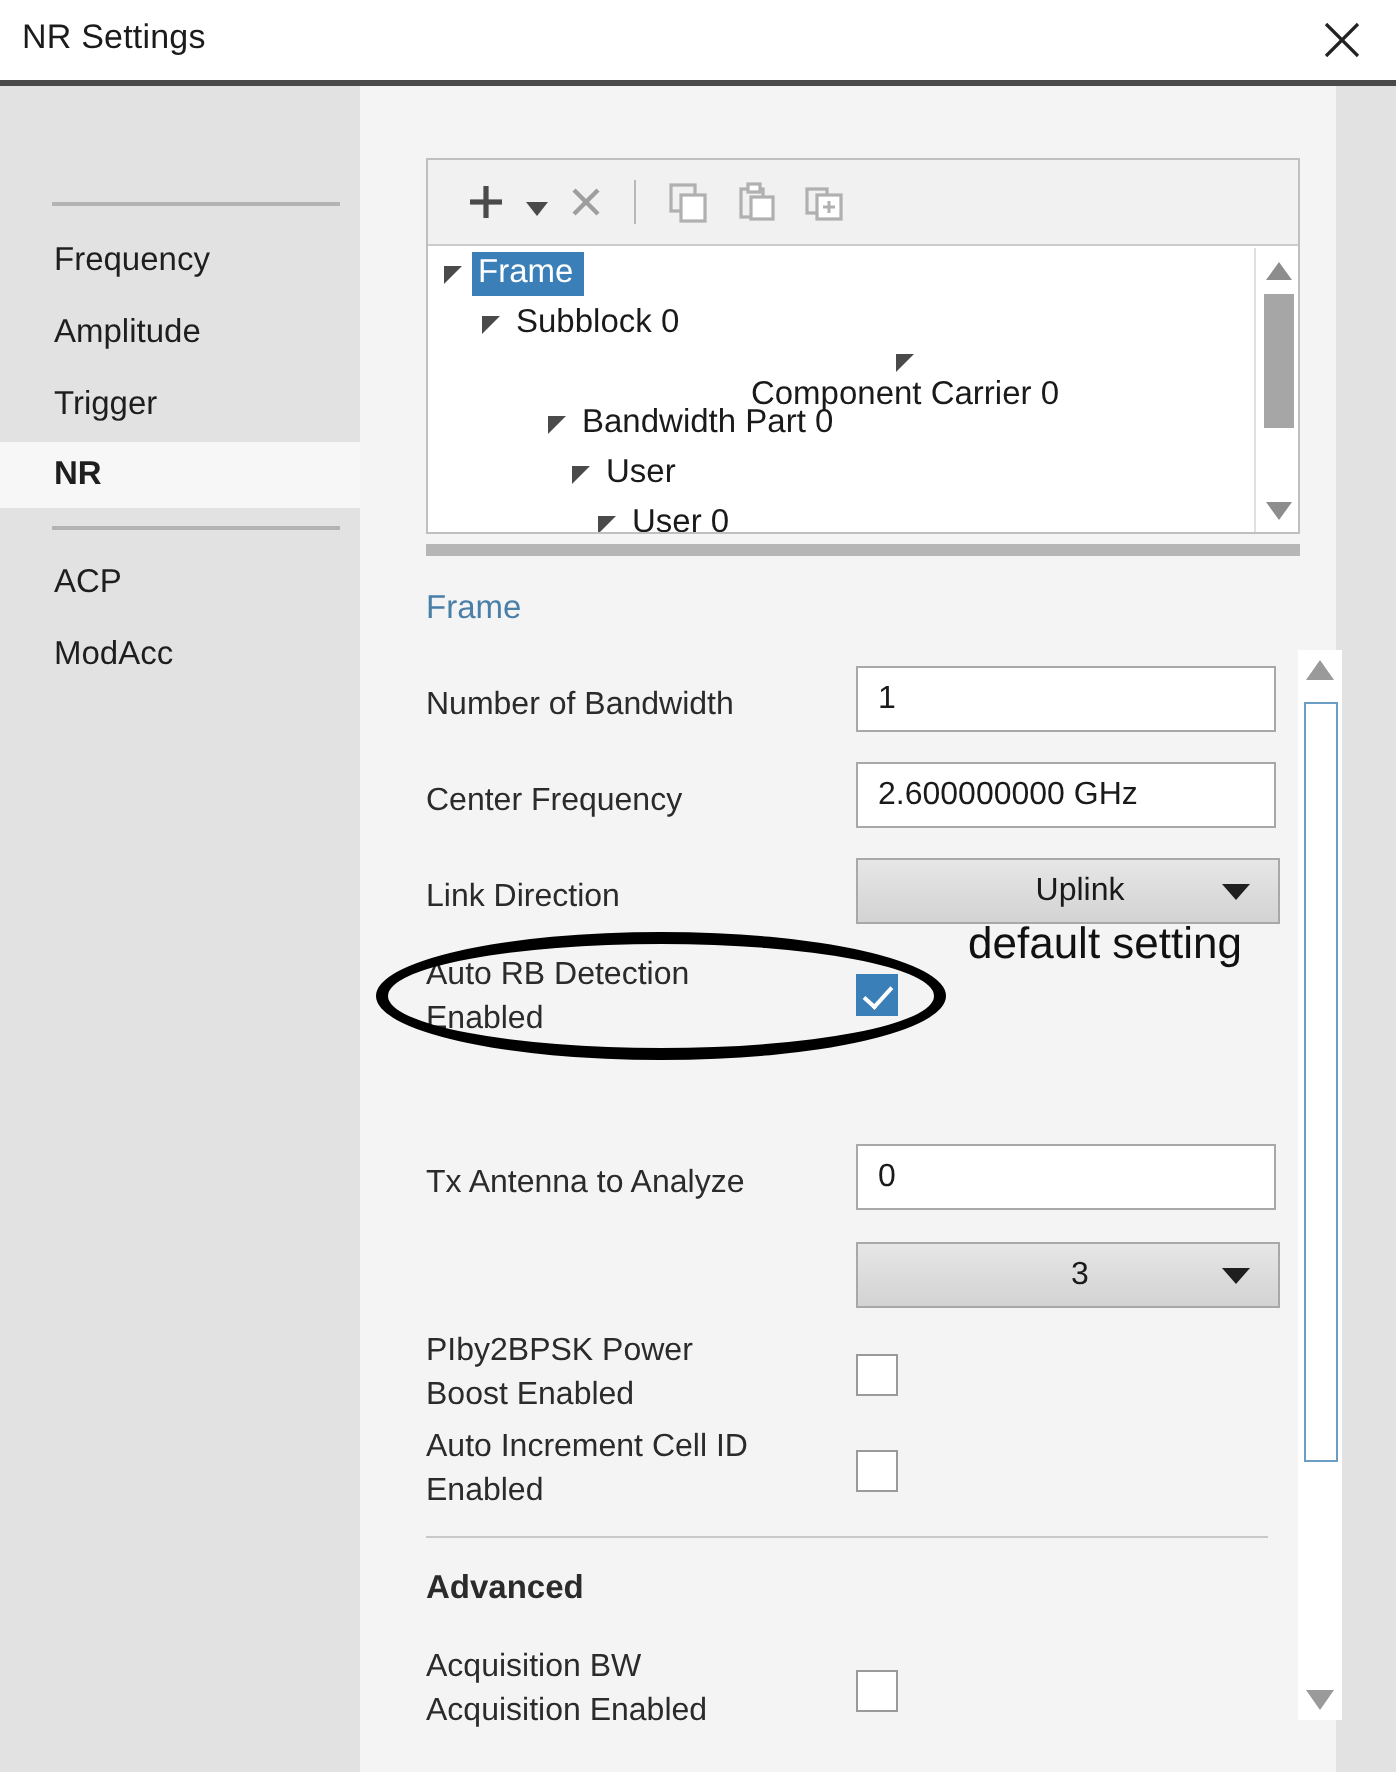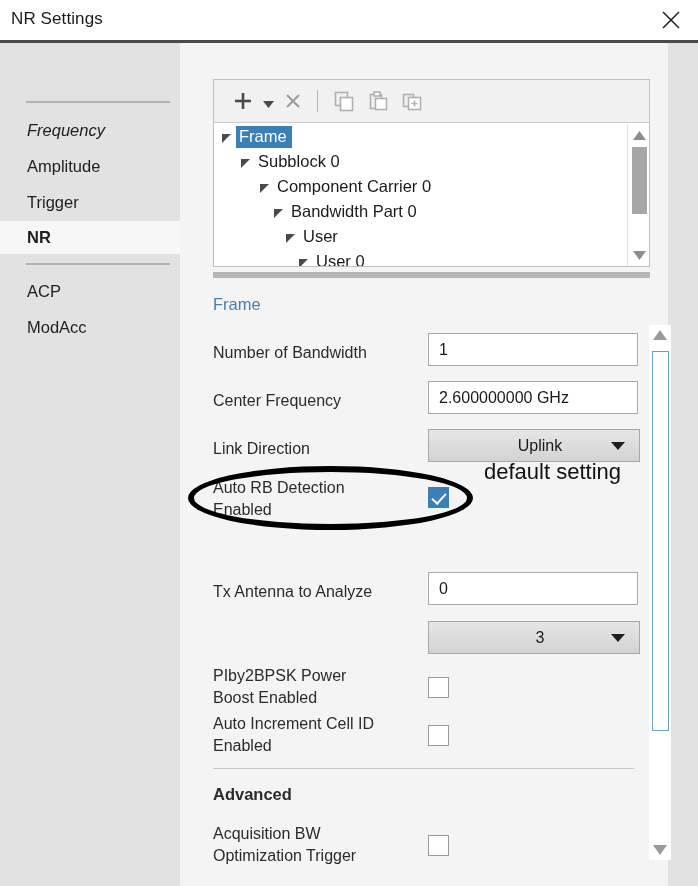--- a/index.html
+++ b/index.html
@@ -317,21 +317,21 @@
       <svg width="22" height="22" viewBox="0 0 22 22" aria-hidden="true">
         <line x1="3" y1="3" x2="19" y2="19" stroke="#222" stroke-width="1.6"></line>
         <line x1="19" y1="3" x2="3" y2="19" stroke="#222" stroke-width="1.6"></line>
       </svg>
     </div>
   </div>
   <div class="body-top-rule"></div>
 
   <div class="sidebar">
     <div class="nav-sep" style="top:58px;"></div>
-    <div class="nav-item" style="top:71px;font-style:italic;">
+    <div class="nav-item" style="top:71px;">
       <span>Frequency</span>
     </div>
     <div class="nav-item" style="top:107px;">
       <span>Amplitude</span>
     </div>
     <div class="nav-item" style="top:143px;">
       <span>Trigger</span>
     </div>
     <div class="nav-item selected" style="top:178px;">
       <span>NR</span>
@@ -402,21 +402,21 @@
             <span class="tree-label">Frame</span>
           </div>
           <div class="tree-row" style="padding-left:25px;">
             <span class="twisty">
               <svg width="13" height="13" viewBox="0 0 13 13" aria-hidden="true">
                   <polygon points="2,2 11,2 2,11" fill="#4a4a4a"></polygon>
                 </svg>
             </span>
             <span class="tree-label">Subblock 0</span>
           </div>
-          <div class="tree-row" style="padding-left:44px;">
+          <div class="tree-row" style="padding-left:44px;flex-direction:column;">
             <span class="twisty">
               <svg width="13" height="13" viewBox="0 0 13 13" aria-hidden="true">
                   <polygon points="2,2 11,2 2,11" fill="#4a4a4a"></polygon>
                 </svg>
             </span>
             <span class="tree-label">Component Carrier 0</span>
           </div>
           <div class="tree-row" style="padding-left:58px;">
             <span class="twisty">
               <svg width="13" height="13" viewBox="0 0 13 13" aria-hidden="true">
@@ -513,21 +513,21 @@
           <div class="lbl" style="top:22px;">Enabled</div>
           <div class="chk" style="top:12px;"></div>
         </div>
 
         <div class="hr" style="top:473px;"></div>
 
         <div class="section-head" style="top:490px;">Advanced</div>
 
         <div class="row" style="top:528px; height:48px;">
           <div class="lbl" style="top:0px;">Acquisition BW</div>
-          <div class="lbl" style="top:22px;">Optimization Trigger</div>
+          <div class="lbl" style="top:22px;">Acquisition Enabled</div>
           <div class="chk" style="top:12px;"></div>
         </div>
 
       </div>
     </div>
   </div>
 
   <div class="right-gutter"></div>
 
   <div class="form-vscroll">

